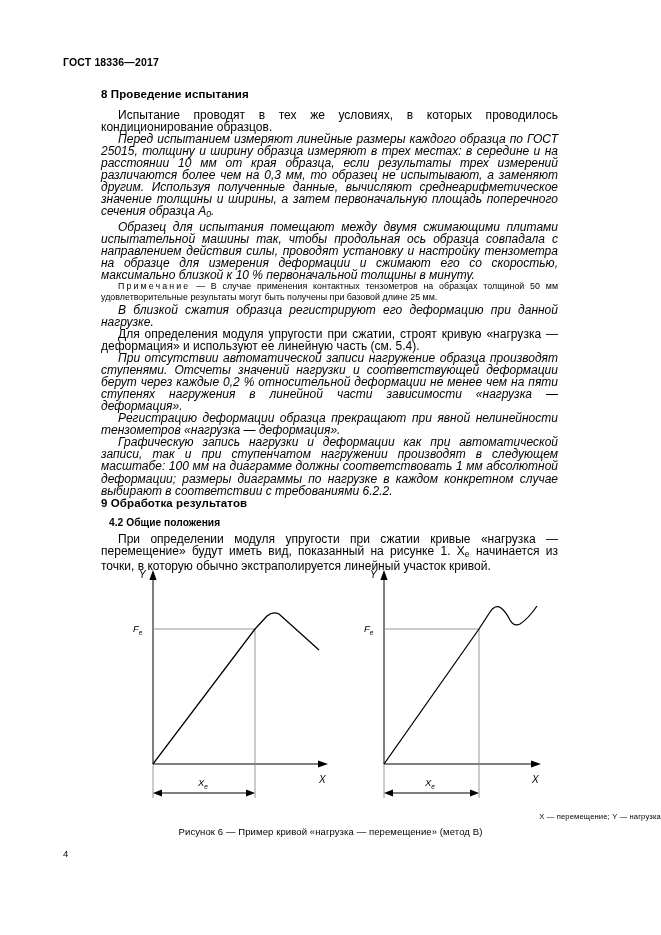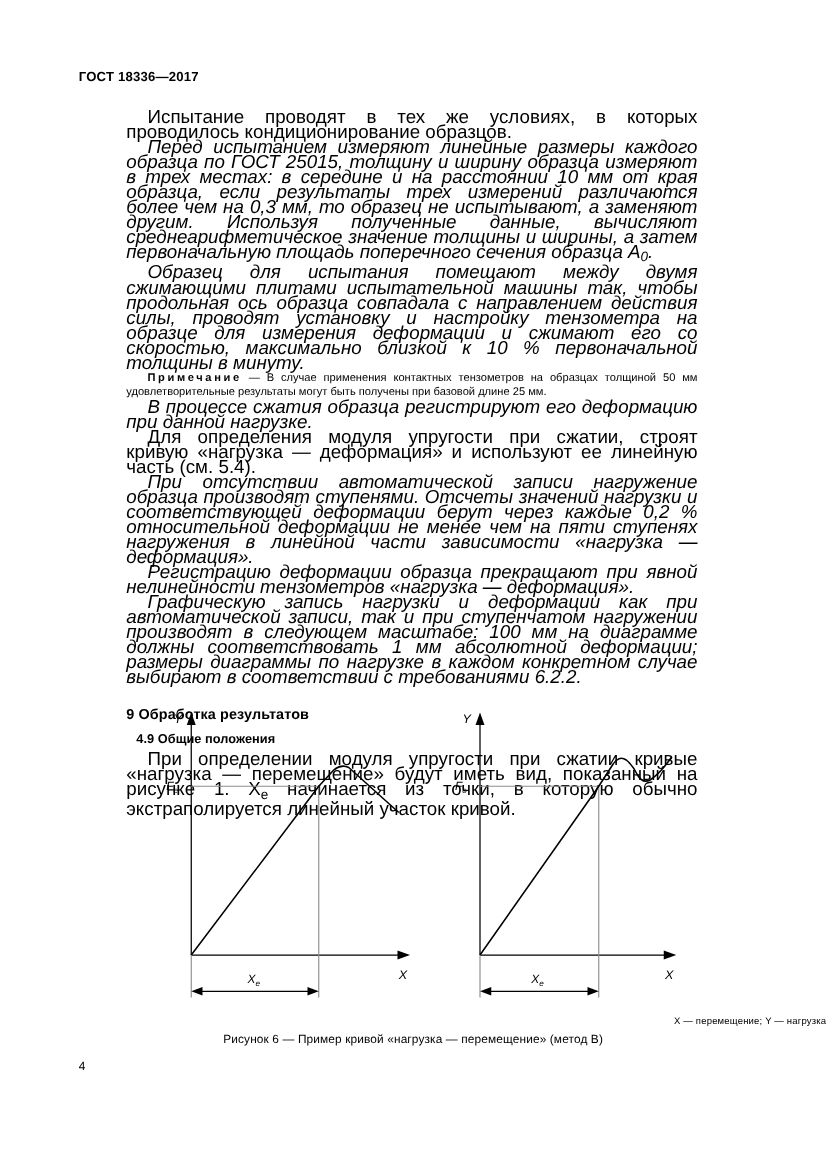--- a/index.html
+++ b/index.html
@@ -42,48 +42,46 @@
     width: 457px;
   }
 
   h2.section-heading {
     font-size: 11.5px;
     font-weight: bold;
     margin: 0 0 9px 0;
     letter-spacing: 0.1px;
   }
   h2.section-heading.second {
-    margin-top: 17px;
     margin-bottom: 8px;
   }
   h3.sub-heading {
     font-size: 10.2px;
     font-weight: bold;
     margin: 0 0 5px 8px;
     letter-spacing: 0.05px;
   }
 
   p.para {
     margin: 0;
-    font-size: 15px;
+    font-size: 12px;
     line-height: 12.05px;
     text-align: justify;
     text-indent: 17px;
     letter-spacing: 0.01px;
   }
   p.para.ital {
     font-style: italic;
   }
   p.para.note {
     font-size: 8.9px;
     line-height: 11.4px;
   }
   p.para.note .note-label {
     letter-spacing: 2.1px;
-    font-weight: bold;
   }
 
   .sub {
     font-size: 0.72em;
     vertical-align: -0.28em;
   }
   .ital-inline { }
 
   
   .figures {
@@ -134,44 +132,45 @@
 </style>
 </head>
 <body>
 
 <div class="page">
 
   <div class="running-head">ГОСТ 18336—2017</div>
 
   <div class="content">
 
+    <h2 class="section-heading">8 Проведение испытания</h2>
 
     <p class="para">Испытание проводят в тех же условиях, в которых проводилось кондиционирование образцов.</p>
 
     <p class="para ital">Перед испытанием измеряют линейные размеры каждого образца по <span class="ital-inline">ГОСТ 25015</span>, толщину и ширину образца измеряют в трех местах: в середине и на расстоянии 10 мм от края образца, если результаты трех измерений различаются более чем на 0,3 мм, то образец не испытывают, а заменяют другим. Используя полученные данные, вычисляют среднеарифметическое значение толщины и ширины, а затем первоначальную площадь поперечного сечения образца A<span class="sub">0</span>.</p>
 
     <p class="para ital">Образец для испытания помещают между двумя сжимающими плитами испытательной машины так, чтобы продольная ось образца совпадала с направлением действия силы, проводят установку и настройку тензометра на образце для измерения деформации и сжимают его со скоростью, максимально близкой к 10 % первоначальной толщины в минуту.</p>
 
 
     <p class="para note"><span class="note-label">Примечание</span>  —  В случае применения контактных тензометров на образцах толщиной 50 мм удовлетворительные результаты могут быть получены при базовой длине 25 мм.</p>
 
-    <p class="para ital">В процессе сжатия образца регистрируют его деформацию при данной нагрузке.</p>
+    <p class="para ital">В близкой сжатия образца регистрируют его деформацию при данной нагрузке.</p>
 
     <p class="para">Для определения модуля упругости при сжатии, строят кривую «нагрузка — деформация» и используют ее линейную часть (см. 5.4).</p>
 
     <p class="para ital">При отсутствии автоматической записи нагружение образца производят ступенями. Отсчеты значений нагрузки и соответствующей деформации берут через каждые 0,2 % относительной деформации не менее чем на пяти ступенях нагружения в линейной части зависимости «нагрузка — деформация».</p>
 
     <p class="para ital">Регистрацию деформации образца прекращают при явной нелинейности тензометров «нагрузка — деформация».</p>
 
     <p class="para ital">Графическую запись нагрузки и деформации как при автоматической записи, так и при ступенчатом нагружении производят в следующем масштабе: 100 мм на диаграмме должны соответствовать 1 мм абсолютной деформации; размеры диаграммы по нагрузке в каждом конкретном случае выбирают в соответствии с требованиями 6.2.2.</p>
 
 
     <h2 class="section-heading second">9 Обработка результатов</h2>
 
-    <h3 class="sub-heading">4.9 Общие положения</h3>
+    <h3 class="sub-heading">4.2 Общие положения</h3>
 
     <p class="para">При определении модуля упругости при сжатии кривые «нагрузка — перемещение» будут иметь вид, показанный на рисунке 1. <span class="ital-inline">X</span><span class="sub">e</span> начинается из точки, в которую обычно экстраполируется линейный участок кривой.</p>
 
   </div>
 
   <div class="figures">
 
     <div class="figure-box left">
       <svg width="228" height="252" viewBox="0 0 228 252" xmlns="http://www.w3.org/2000/svg">
 

